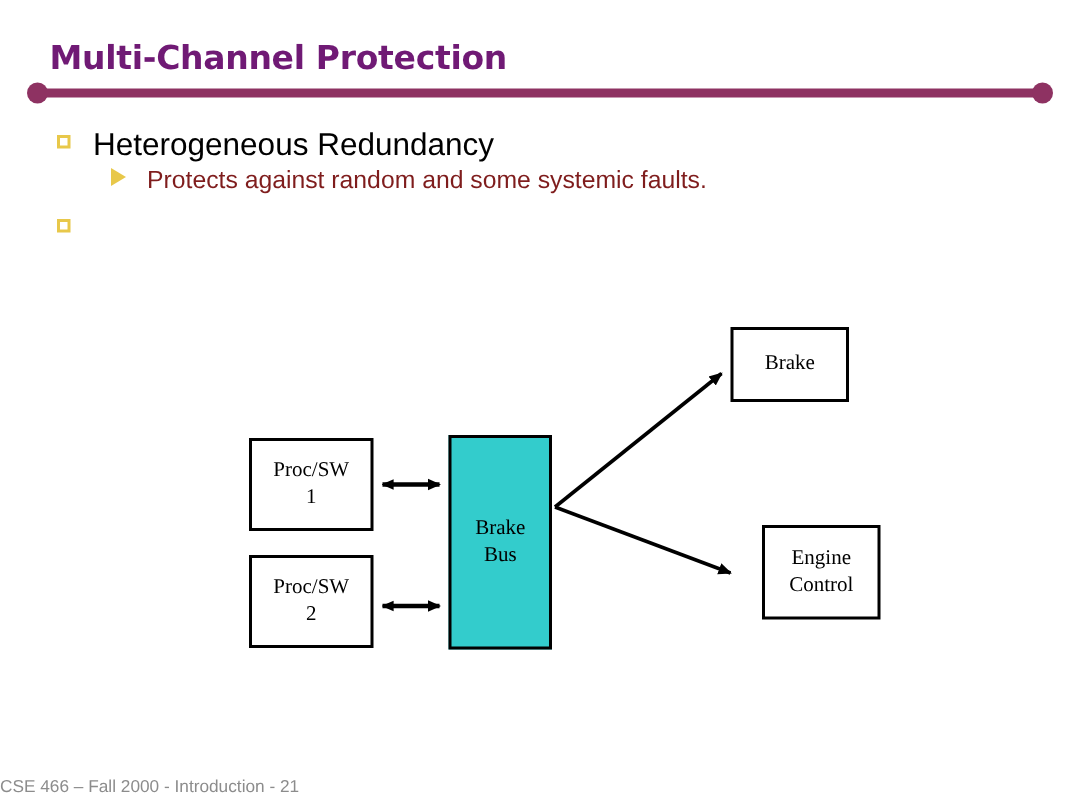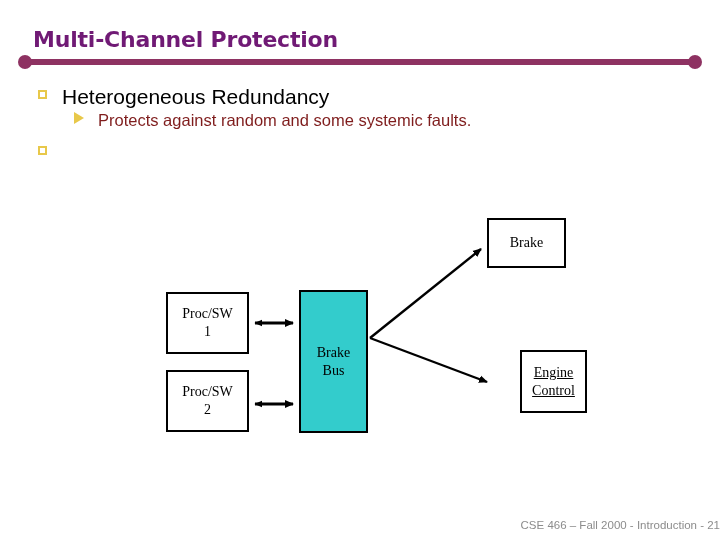--- a/index.html
+++ b/index.html
@@ -124,31 +124,31 @@
     text-align: center;
     line-height: 18px;
     pointer-events: auto;
   }
   .dbox.teal { background: #33CCCC; }
 
   #box-proc1 { left: 166px; top: 292px; width: 83px; height: 62px; }
   #box-proc2 { left: 166px; top: 370px; width: 83px; height: 62px; }
   #box-voting { left: 299px; top: 290px; width: 69px; height: 143px; }
   #box-brake  { left: 487px; top: 218px; width: 79px; height: 50px; }
-  #box-engine { left: 520px; top: 350px; width: 67px; height: 63px; text-decoration: underline; }
+  #box-engine { left: 508px; top: 350px; width: 79px; height: 63px; }
 
   .dbox .txt { display: block; }
 
   
   .footer {
     position: absolute;
     left: 0;
     top: 519px;
     width: 720px;
-    text-align: right;
+    text-align: left;
     font-size: 11.5px;
     color: #8C8C8C;
     font-family: "Liberation Sans", sans-serif;
   }
 </style>
 </head>
 <body>
 
 <div class="slide-title">Multi-Channel Protection</div>
 

